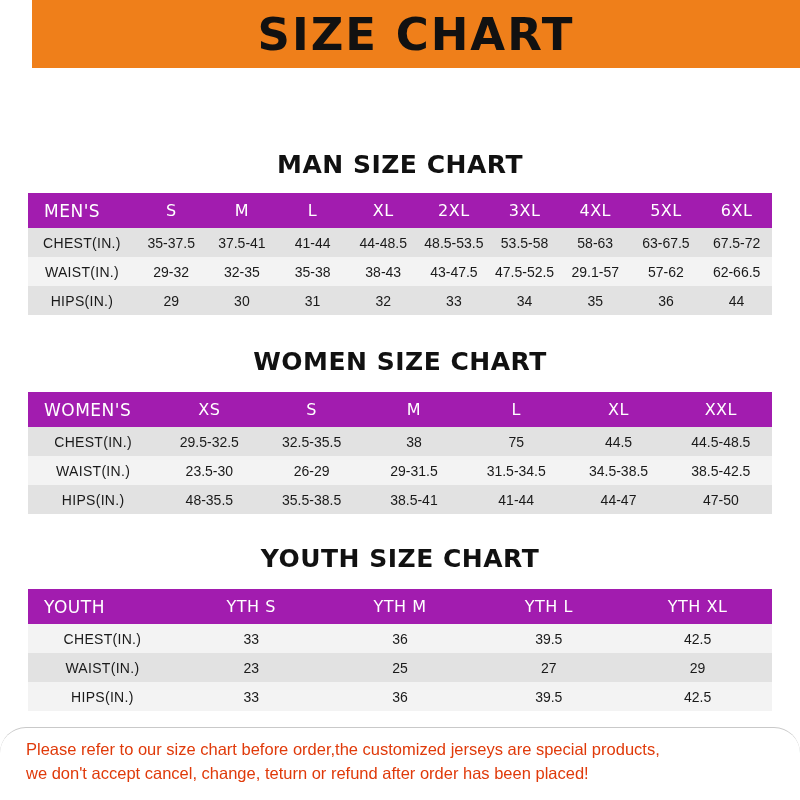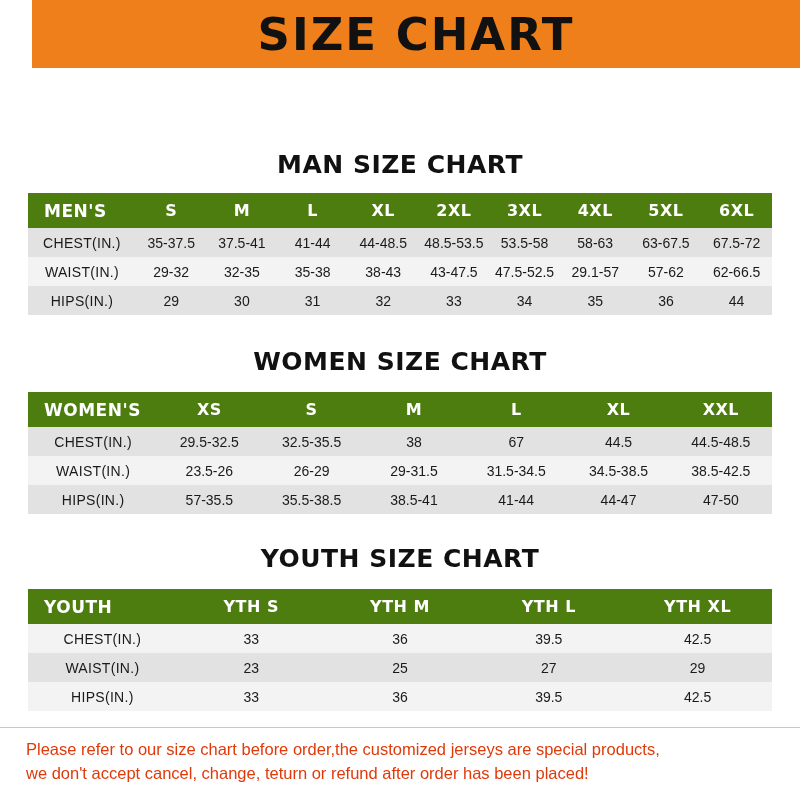--- a/index.html
+++ b/index.html
@@ -56,24 +56,24 @@
   .t1-title { margin: 18px 0 14px 0; }
   .t2-title { margin: 32px 0 16px 0; }
   .t3-title { margin: 30px 0 16px 0; }
 
   table.size-table {
     width: 100%;
     border-collapse: collapse;
     table-layout: fixed;
   }
   table.size-table thead th {
-    background: #4d7c0f;
+    background: #a21caf;
     color: #ffffff;
     font-family: "DejaVu Sans", sans-serif;
-    font-weight: bold;
+    font-weight: normal;
     font-size: 16px;
     height: 33px;
     text-align: center;
     letter-spacing: 0.5px;
   }
   table.size-table thead th.rowhead {
     text-align: left;
     padding-left: 16px;
     font-size: 17px;
   }
@@ -100,20 +100,21 @@
   table.youth col.c0 { width: 20%; }
 
   .footer-note {
     margin-top: auto;
     padding: 10px 10px 14px 26px;
     border-top: 1px solid #c9c9c9;
     color: #e03a0a;
     font-size: 16.5px;
     line-height: 1.45;
     font-family: "Liberation Sans", sans-serif;
+    border-radius: 26px;
   }
   .footer-note div { white-space: nowrap; }
 </style>
 </head>
 <body>
 
 <div class="page">
 
   <div class="banner">
     <div class="banner-title">SIZE CHART</div>
@@ -210,36 +211,36 @@
           <th>XL</th>
           <th>XXL</th>
         </tr>
       </thead>
       <tbody>
         <tr class="odd">
           <td class="rowhead">CHEST(IN.)</td>
           <td>29.5-32.5</td>
           <td>32.5-35.5</td>
           <td>38</td>
-          <td>67</td>
+          <td>75</td>
           <td>44.5</td>
           <td>44.5-48.5</td>
         </tr>
         <tr class="even">
           <td class="rowhead">WAIST(IN.)</td>
-          <td>23.5-26</td>
+          <td>23.5-30</td>
           <td>26-29</td>
           <td>29-31.5</td>
           <td>31.5-34.5</td>
           <td>34.5-38.5</td>
           <td>38.5-42.5</td>
         </tr>
         <tr class="odd">
           <td class="rowhead">HIPS(IN.)</td>
-          <td>57-35.5</td>
+          <td>48-35.5</td>
           <td>35.5-38.5</td>
           <td>38.5-41</td>
           <td>41-44</td>
           <td>44-47</td>
           <td>47-50</td>
         </tr>
       </tbody>
     </table>
 
     <div class="section-title t3-title">YOUTH SIZE CHART</div>

